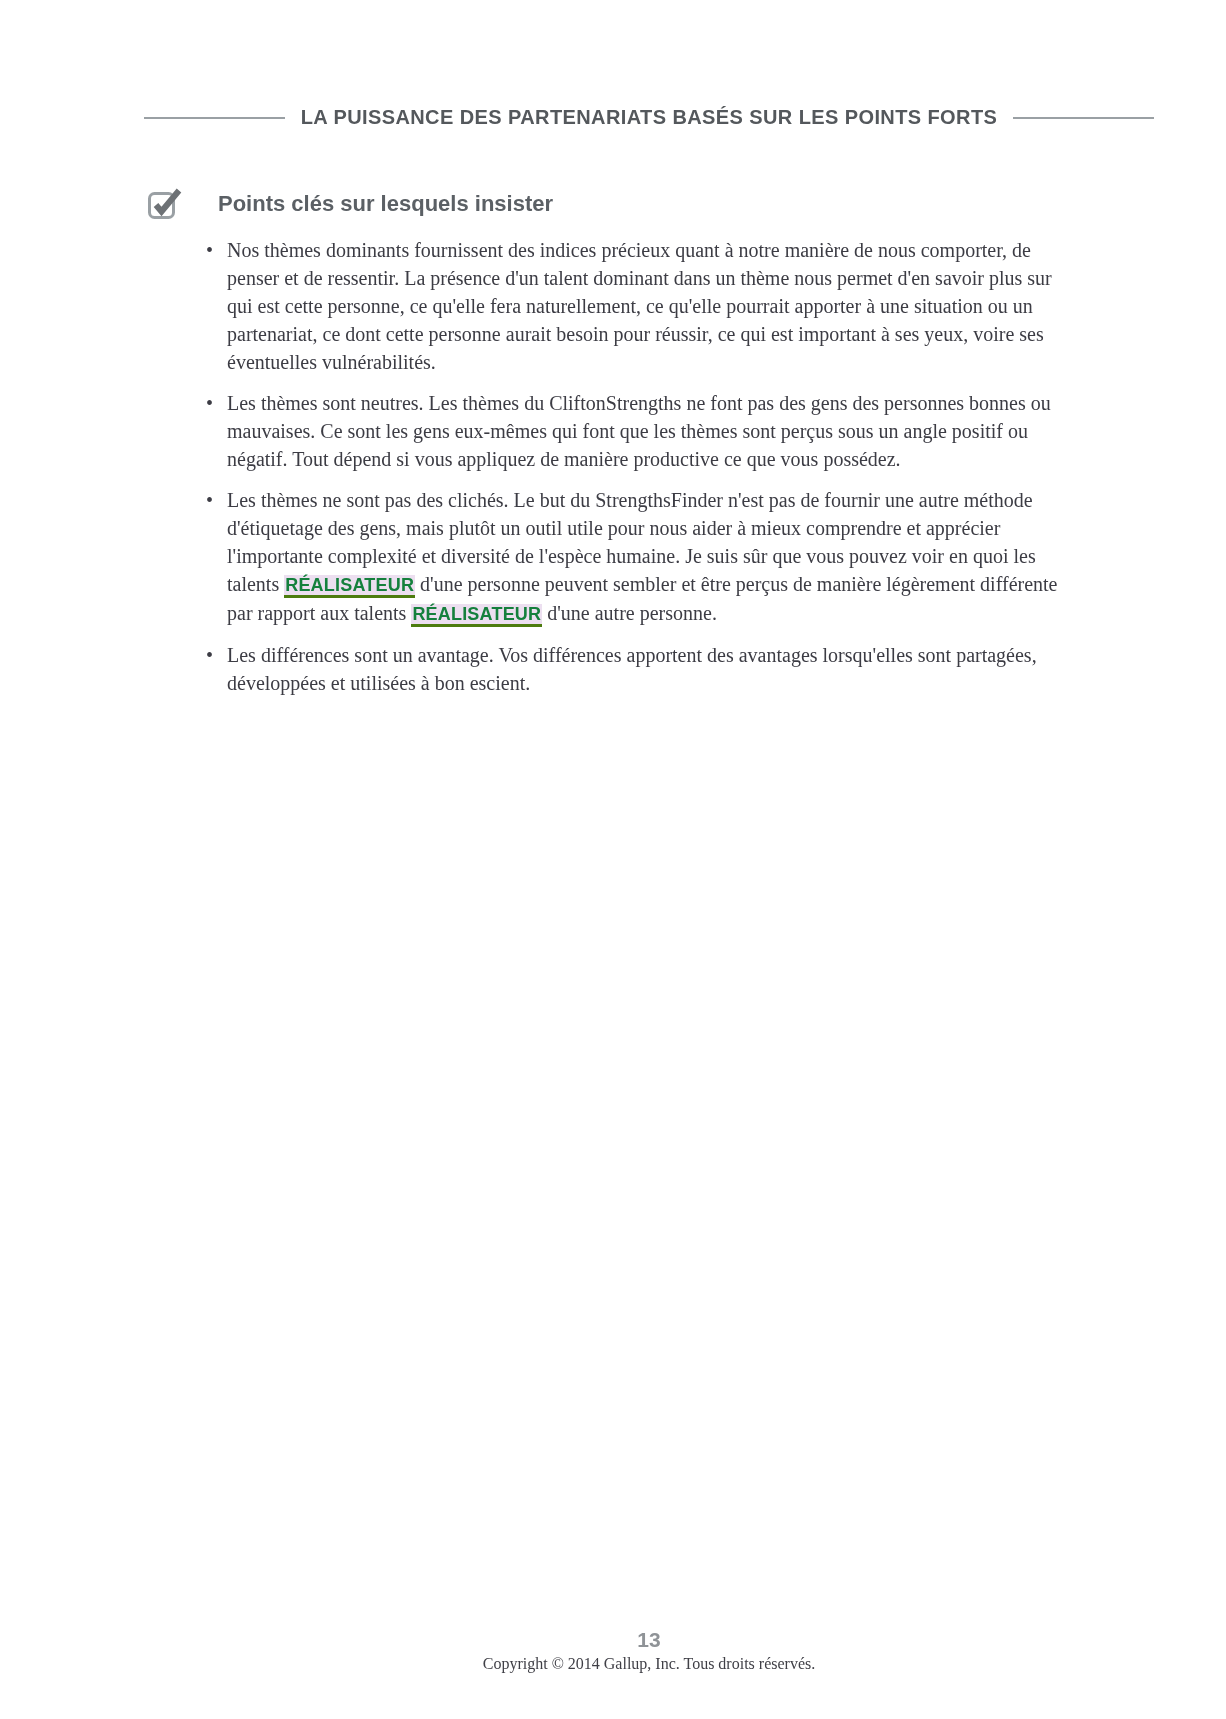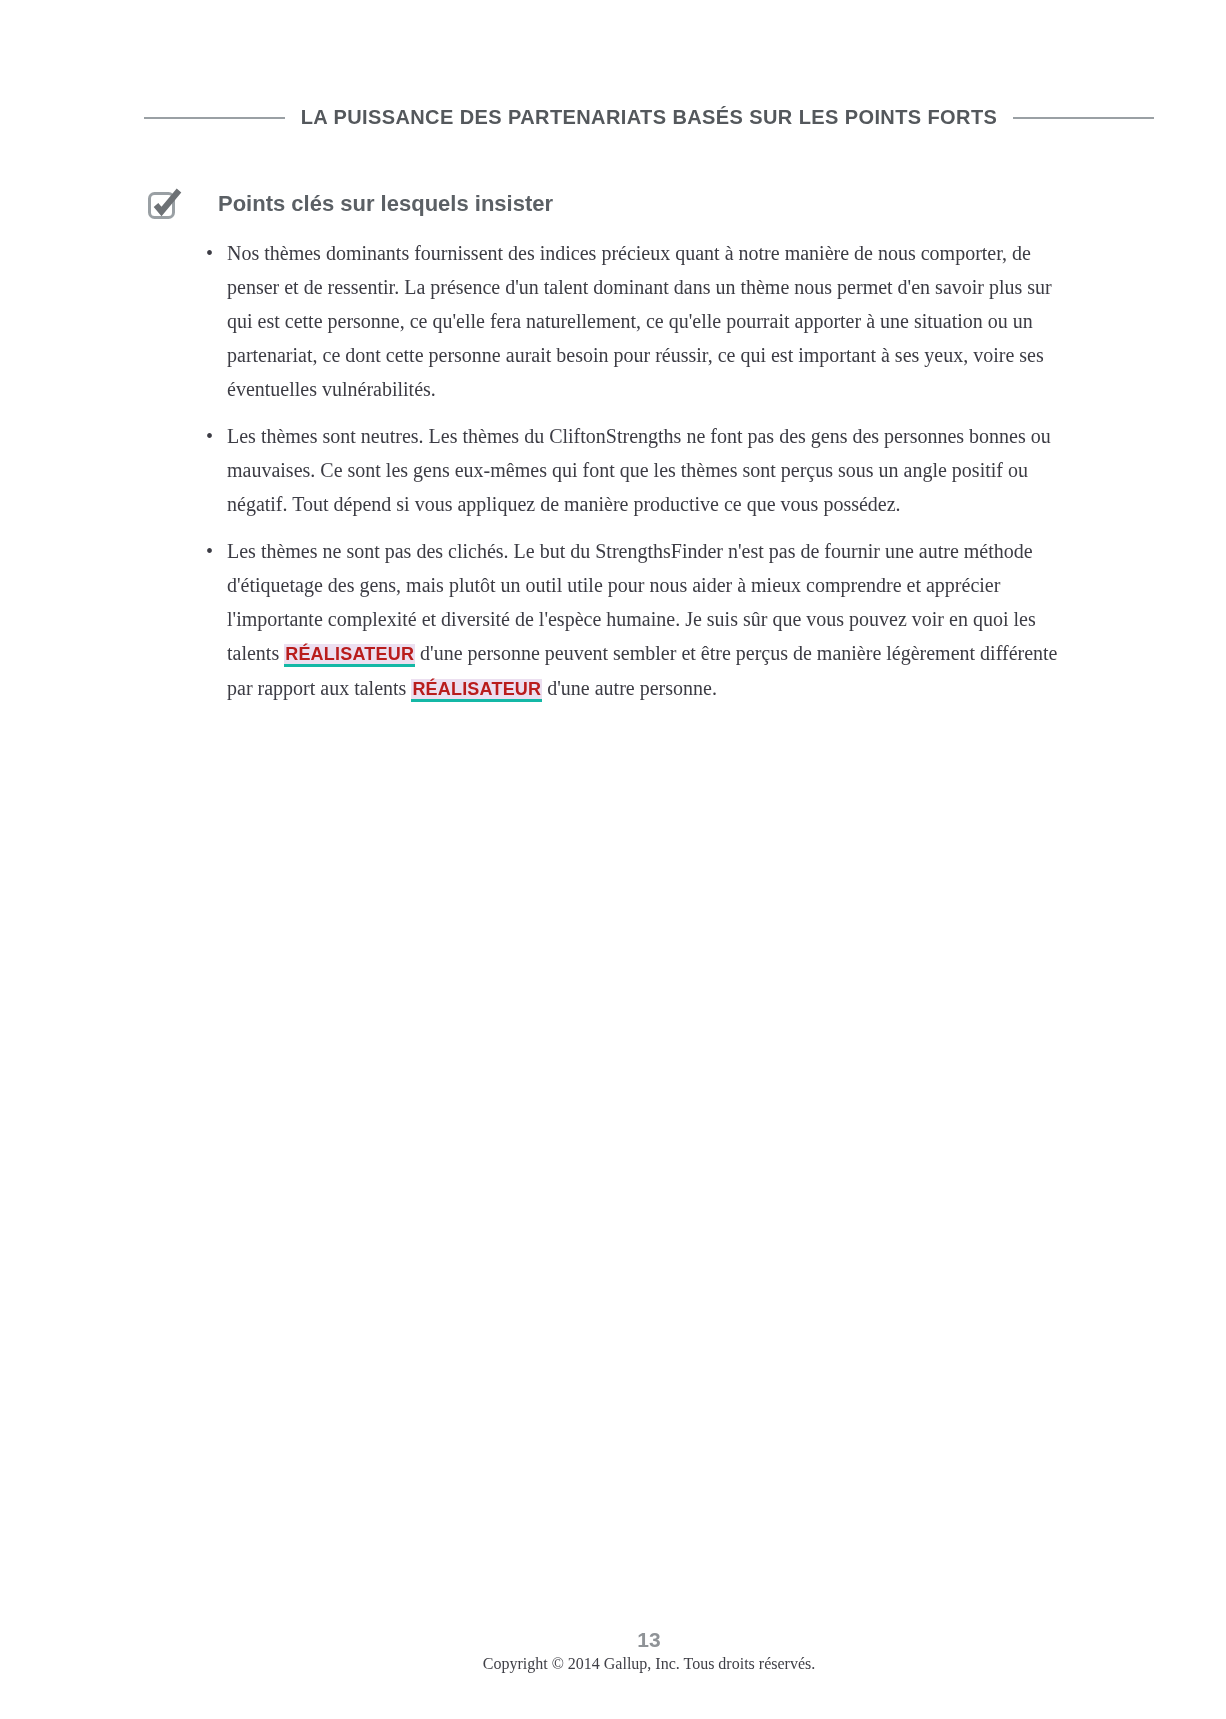--- a/index.html
+++ b/index.html
@@ -60,40 +60,40 @@
   .kp-list {
     list-style: none;
     margin: 16px 0 0 59px;
     padding: 0;
   }
   .kp-list li {
     position: relative;
     padding-left: 21px;
     max-width: 849px;
     font-size: 20px;
-    line-height: 34px;
+    line-height: 28px;
     color: #3c3c44;
     margin-bottom: 13px;
   }
   .kp-list li::before {
     content: "\2022";
     position: absolute;
     left: 0;
     top: 0;
     color: #3c3c44;
   }
   .theme-link {
     font-family: "Liberation Sans", sans-serif;
     font-weight: bold;
     font-size: 18px;
     letter-spacing: 0.2px;
-    color: #b91c1c;
+    color: #15803d;
     text-decoration: none;
     background: #ecdff0;
-    border-bottom: 3px solid #14b8a6;
+    border-bottom: 3px solid #4d7c0f;
     padding: 0 1px;
     cursor: pointer;
   }
 
   
   .page-footer {
     position: absolute;
     left: 0;
     right: 0;
     bottom: 46px;
@@ -131,20 +131,21 @@
           <path d="M9 19 L14.5 25.5 L32 4.5" fill="none" stroke="#6d7175" stroke-width="6"></path>
         </svg>
       </span>
       <span class="kp-title">Points clés sur lesquels insister</span>
     </div>
 
     <ul class="kp-list">
       <li><span>Nos thèmes dominants fournissent des indices précieux quant à notre manière de nous comporter, de penser et de ressentir. La présence d'un talent dominant dans un thème nous permet d'en savoir plus sur qui est cette personne, ce qu'elle fera naturellement, ce qu'elle pourrait apporter à une situation ou un partenariat, ce dont cette personne aurait besoin pour réussir, ce qui est important à ses yeux, voire ses éventuelles vulnérabilités.</span></li>
       <li><span>Les thèmes sont neutres. Les thèmes du CliftonStrengths ne font pas des gens des personnes bonnes ou mauvaises. Ce sont les gens eux-mêmes qui font que les thèmes sont perçus sous un angle positif ou négatif. Tout dépend si vous appliquez de manière productive ce que vous possédez.</span></li>
       <li><span>Les thèmes ne sont pas des clichés. Le but du StrengthsFinder n'est pas de fournir une autre méthode d'étiquetage des gens, mais plutôt un outil utile pour nous aider à mieux comprendre et apprécier l'importante complexité et diversité de l'espèce humaine. Je suis sûr que vous pouvez voir en quoi les talents </span><a class="theme-link">RÉALISATEUR</a><span> d'une personne peuvent sembler et être perçus de manière légèrement différente par rapport aux talents </span><a class="theme-link">RÉALISATEUR</a><span> d'une autre personne.</span></li>
+      <li><span>Les différences sont un avantage. Vos différences apportent des avantages lorsqu'elles sont partagées, développées et utilisées à bon escient.</span></li>
     </ul>
   </div>
 
   <div class="page-footer">
     <div class="page-number">13</div>
     <div class="copyright">Copyright © 2014 Gallup, Inc. Tous droits réservés.</div>
   </div>
 
 </div>
 

